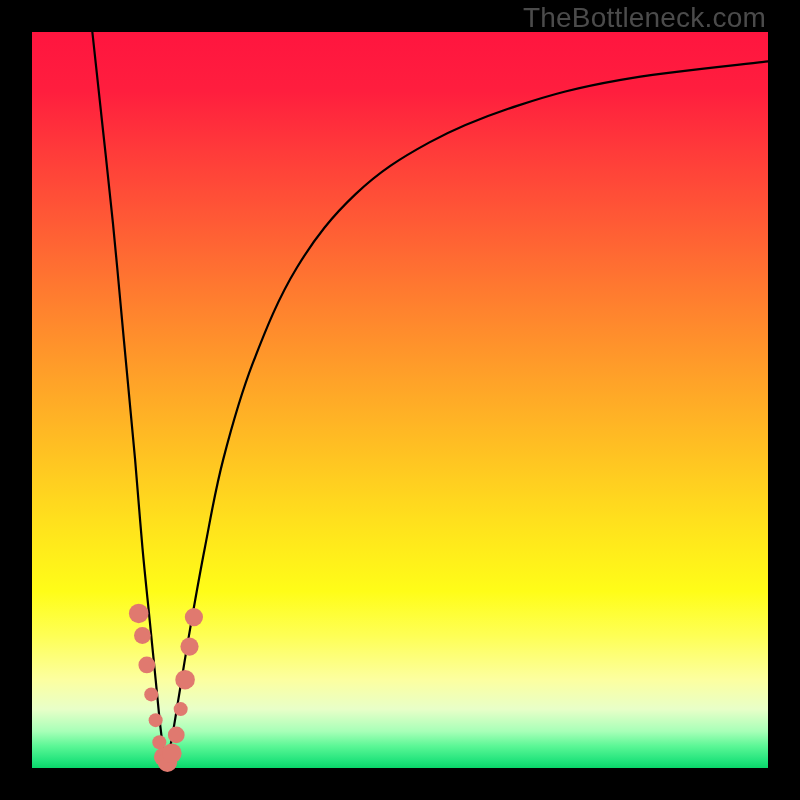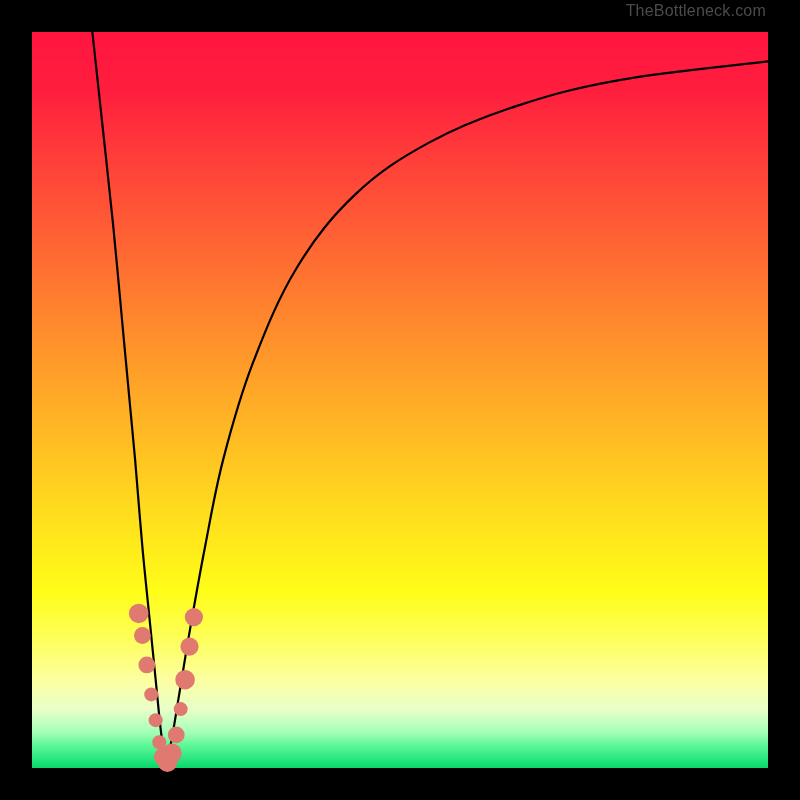--- a/index.html
+++ b/index.html
@@ -34,21 +34,21 @@
       #5cf796 97%,
       #22e47c 99%,
       #0ad66a 100%
     );
   }
   .watermark {
     position: absolute;
     top: 2px;
     right: 34px;
     color: #4b4b4b;
-    font-size: 16px;
+    font-size: 28px;
     letter-spacing: 0.2px;
     user-select: none;
   }
   svg.curves {
     position: absolute;
     left: 0;
     top: 0;
   }
 </style>
 </head>

